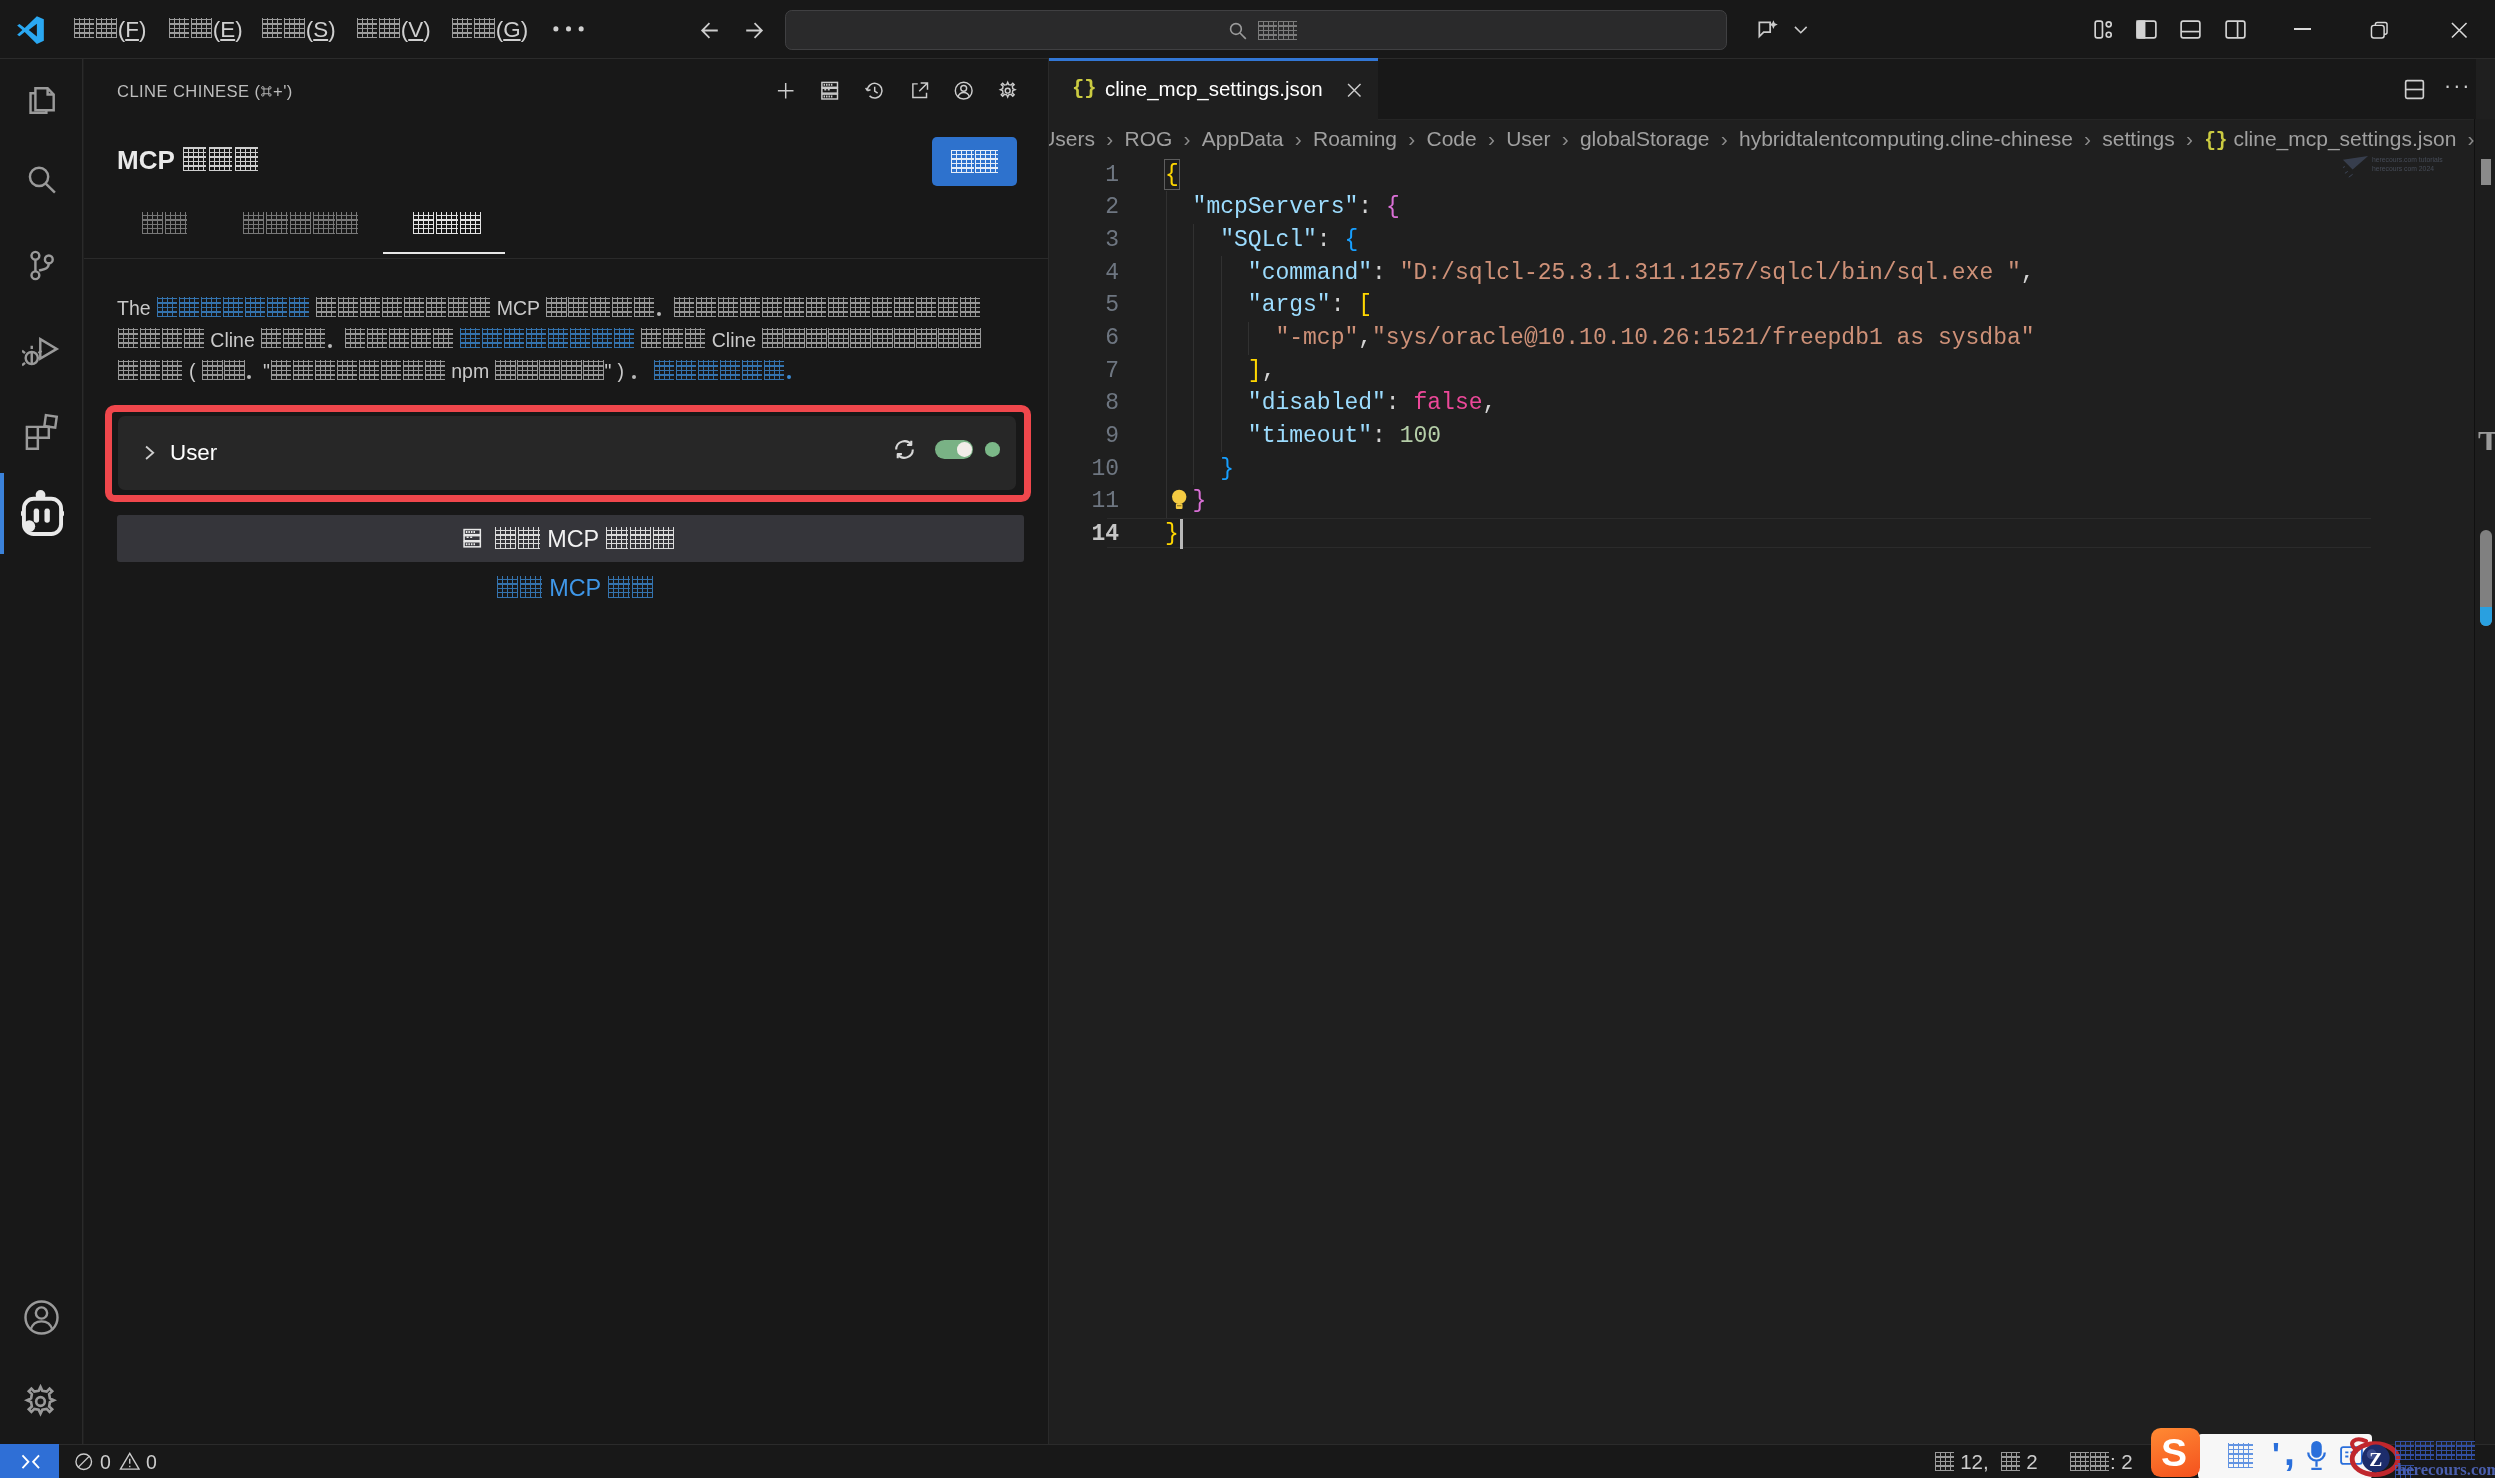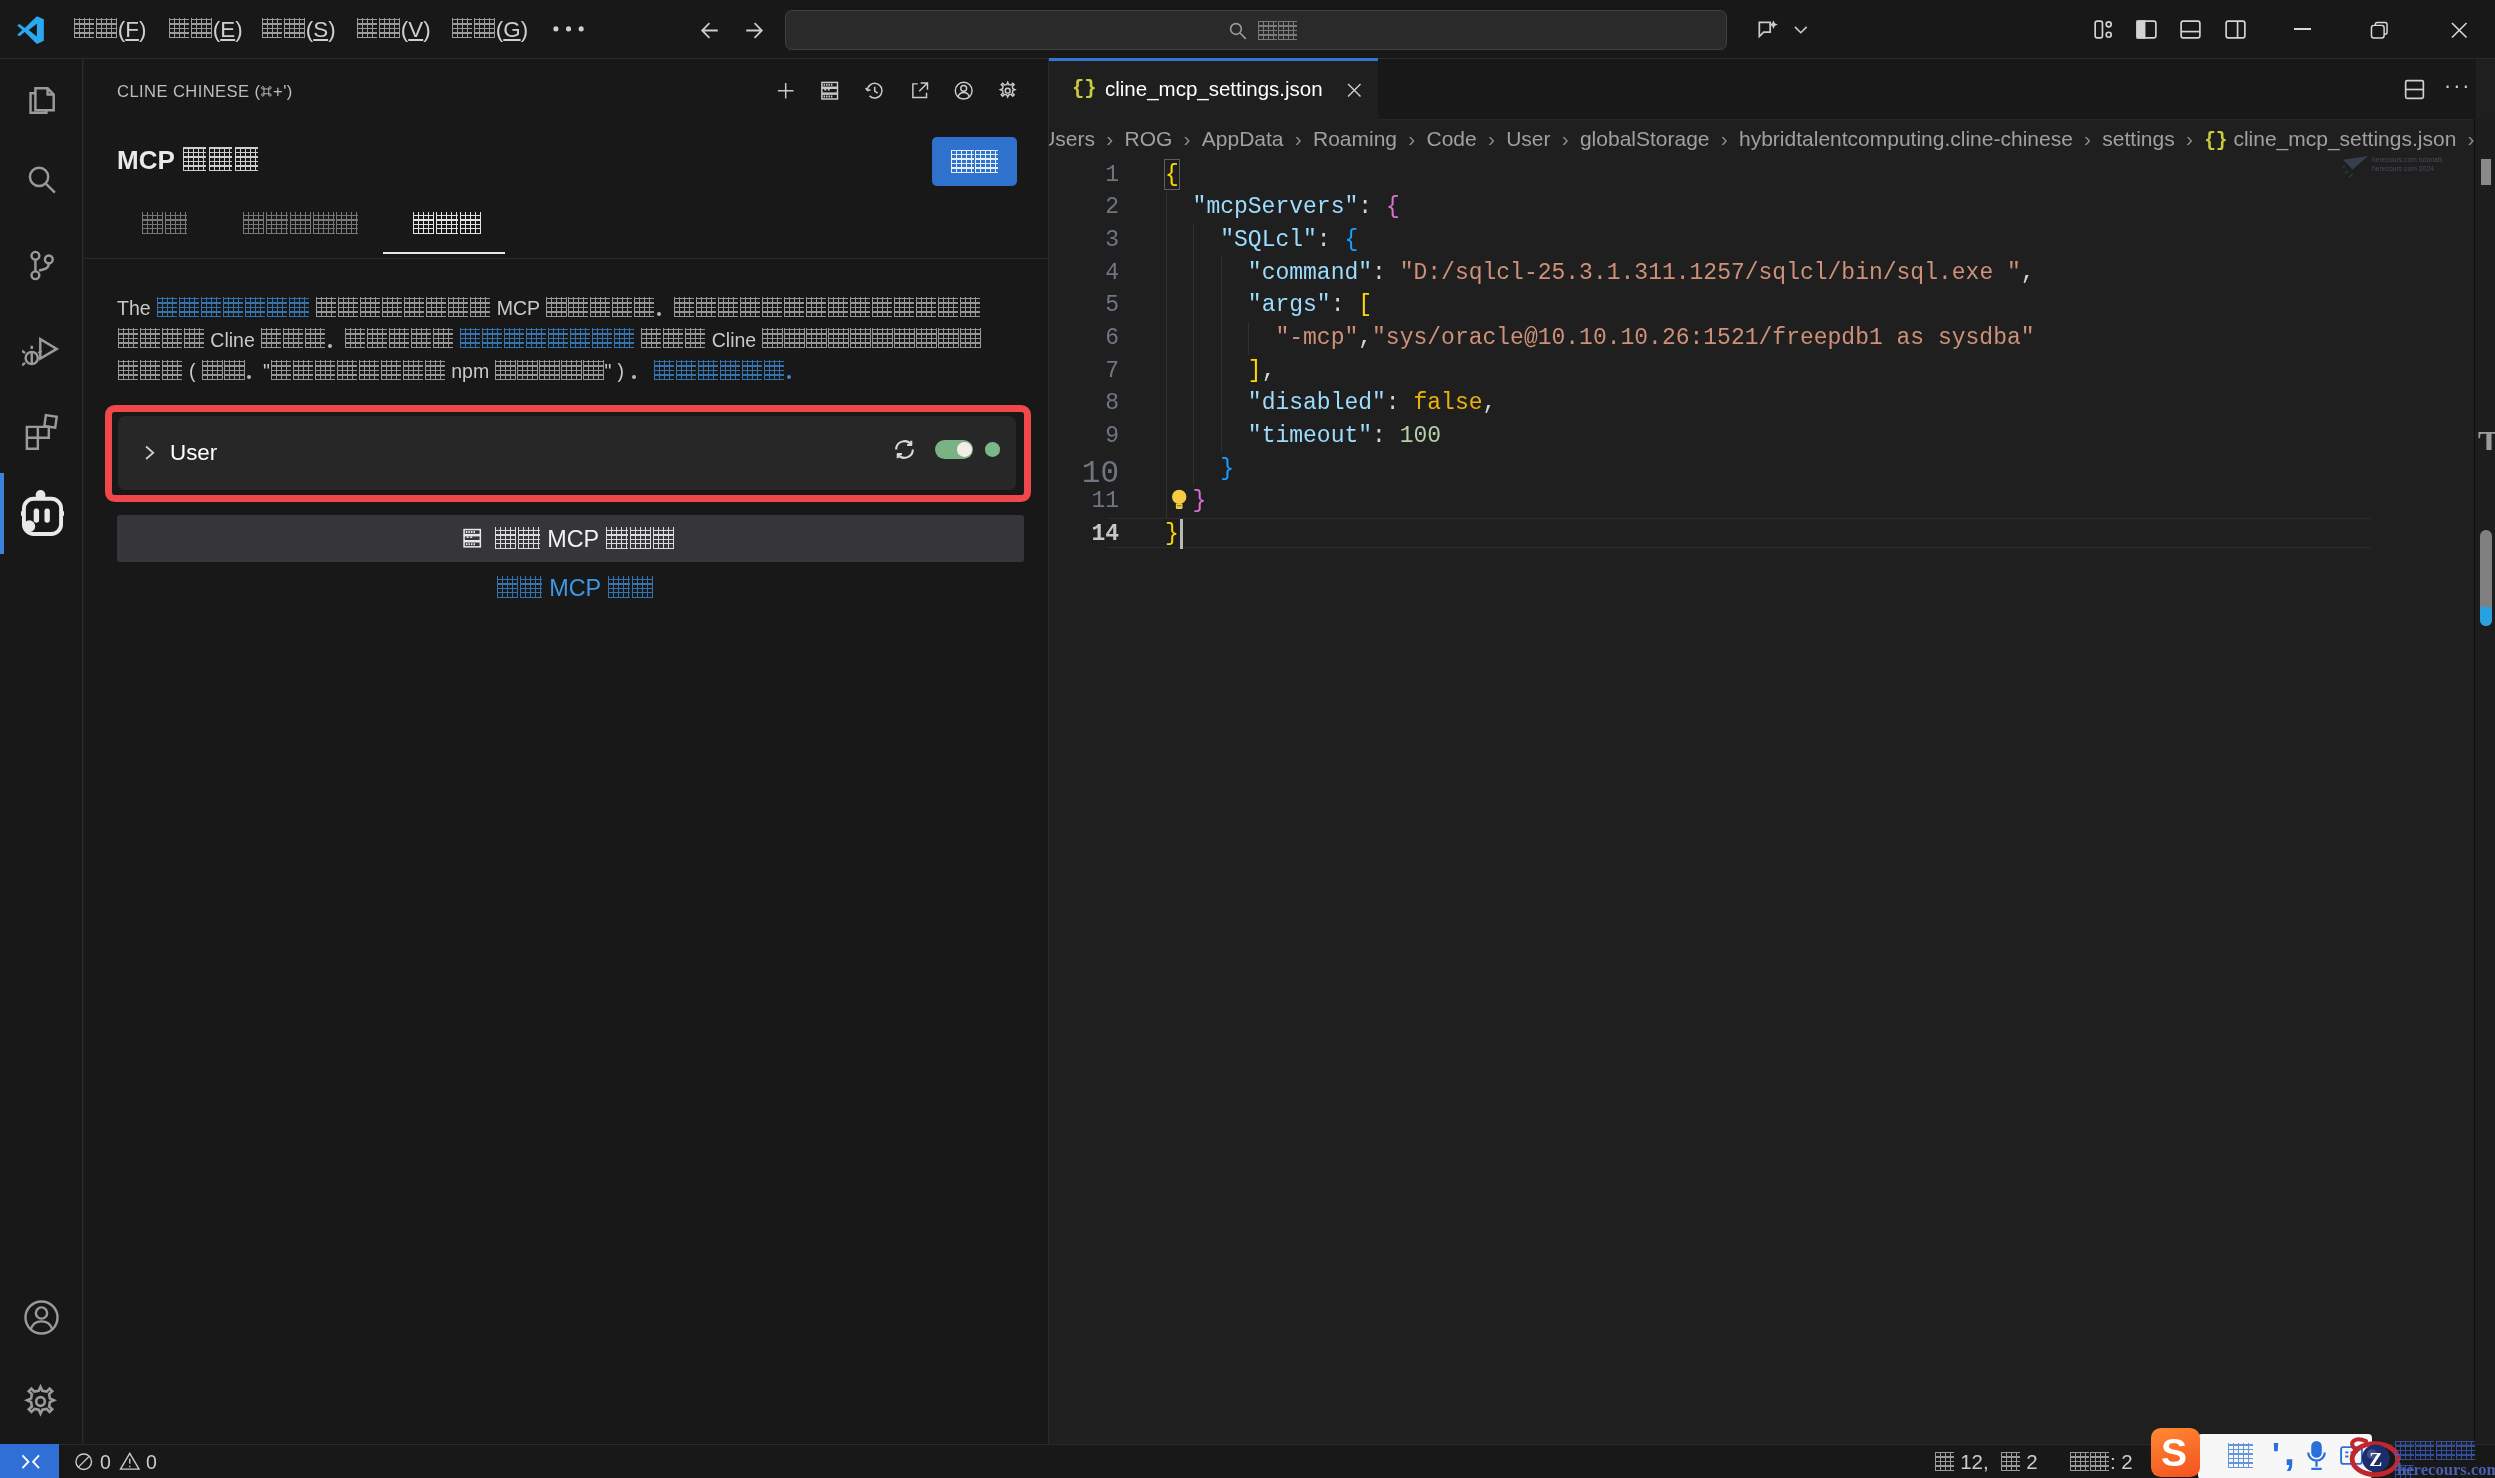--- a/index.html
+++ b/index.html
@@ -206,31 +206,31 @@
 <div class="abs" style="left:1164px;top:159px;width:15.8px;height:31px;border:1px solid #5e5e5e"></div>
 <div class="abs mono" style="left:1049px;top:162px;width:70px;text-align:right;font-size:23px;color:#6e7681">1</div>
 <div class="abs mono" style="left:1049px;top:194px;width:70px;text-align:right;font-size:23px;color:#6e7681">2</div>
 <div class="abs mono" style="left:1049px;top:227px;width:70px;text-align:right;font-size:23px;color:#6e7681">3</div>
 <div class="abs mono" style="left:1049px;top:260px;width:70px;text-align:right;font-size:23px;color:#6e7681">4</div>
 <div class="abs mono" style="left:1049px;top:292px;width:70px;text-align:right;font-size:23px;color:#6e7681">5</div>
 <div class="abs mono" style="left:1049px;top:325px;width:70px;text-align:right;font-size:23px;color:#6e7681">6</div>
 <div class="abs mono" style="left:1049px;top:358px;width:70px;text-align:right;font-size:23px;color:#6e7681">7</div>
 <div class="abs mono" style="left:1049px;top:390px;width:70px;text-align:right;font-size:23px;color:#6e7681">8</div>
 <div class="abs mono" style="left:1049px;top:423px;width:70px;text-align:right;font-size:23px;color:#6e7681">9</div>
-<div class="abs mono" style="left:1049px;top:456px;width:70px;text-align:right;font-size:31px;color:#6e7681">10</div>
+<div class="abs mono" style="left:1049px;top:456px;width:70px;text-align:right;font-size:23px;color:#6e7681">10</div>
 <div class="abs mono" style="left:1049px;top:488px;width:70px;text-align:right;font-size:23px;color:#6e7681">11</div>
 <div class="abs mono" style="left:1049px;top:521px;width:70px;text-align:right;font-size:23px;color:#c6c6c6;font-weight:bold">14</div>
 <div class="abs mono" style="left:1165px;top:162px;font-size:23px;white-space:nowrap"><span style="color:#ffd700">{</span></div>
 <div class="abs mono" style="left:1165px;top:194px;font-size:23px;white-space:nowrap">&nbsp;&nbsp;<span style="color:#9cdcfe">"mcpServers"</span><span style="color:#d4d4d4">:</span>&nbsp;<span style="color:#da70d6">{</span></div>
 <div class="abs mono" style="left:1165px;top:227px;font-size:23px;white-space:nowrap">&nbsp;&nbsp;&nbsp;&nbsp;<span style="color:#9cdcfe">"SQLcl"</span><span style="color:#d4d4d4">:</span>&nbsp;<span style="color:#179fff">{</span></div>
 <div class="abs mono" style="left:1165px;top:260px;font-size:23px;white-space:nowrap">&nbsp;&nbsp;&nbsp;&nbsp;&nbsp;&nbsp;<span style="color:#9cdcfe">"command"</span><span style="color:#d4d4d4">:</span>&nbsp;<span style="color:#ce9178">"D:/sqlcl-25.3.1.311.1257/sqlcl/bin/sql.exe&nbsp;"</span><span style="color:#d4d4d4">,</span></div>
 <div class="abs mono" style="left:1165px;top:292px;font-size:23px;white-space:nowrap">&nbsp;&nbsp;&nbsp;&nbsp;&nbsp;&nbsp;<span style="color:#9cdcfe">"args"</span><span style="color:#d4d4d4">:</span>&nbsp;<span style="color:#ffd700">[</span></div>
 <div class="abs mono" style="left:1165px;top:325px;font-size:23px;white-space:nowrap">&nbsp;&nbsp;&nbsp;&nbsp;&nbsp;&nbsp;&nbsp;&nbsp;<span style="color:#ce9178">"-mcp"</span><span style="color:#d4d4d4">,</span><span style="color:#ce9178">"sys/oracle@10.10.10.26:1521/freepdb1&nbsp;as&nbsp;sysdba"</span></div>
 <div class="abs mono" style="left:1165px;top:358px;font-size:23px;white-space:nowrap">&nbsp;&nbsp;&nbsp;&nbsp;&nbsp;&nbsp;<span style="color:#ffd700">]</span><span style="color:#d4d4d4">,</span></div>
-<div class="abs mono" style="left:1165px;top:390px;font-size:23px;white-space:nowrap">&nbsp;&nbsp;&nbsp;&nbsp;&nbsp;&nbsp;<span style="color:#9cdcfe">"disabled"</span><span style="color:#d4d4d4">:</span>&nbsp;<span style="color:#eab308">false</span><span style="color:#d4d4d4">,</span></div>
+<div class="abs mono" style="left:1165px;top:390px;font-size:23px;white-space:nowrap">&nbsp;&nbsp;&nbsp;&nbsp;&nbsp;&nbsp;<span style="color:#9cdcfe">"disabled"</span><span style="color:#d4d4d4">:</span>&nbsp;<span style="color:#ec4899">false</span><span style="color:#d4d4d4">,</span></div>
 <div class="abs mono" style="left:1165px;top:423px;font-size:23px;white-space:nowrap">&nbsp;&nbsp;&nbsp;&nbsp;&nbsp;&nbsp;<span style="color:#9cdcfe">"timeout"</span><span style="color:#d4d4d4">:</span>&nbsp;<span style="color:#b5cea8">100</span></div>
 <div class="abs mono" style="left:1165px;top:456px;font-size:23px;white-space:nowrap">&nbsp;&nbsp;&nbsp;&nbsp;<span style="color:#179fff">}</span></div>
 <div class="abs mono" style="left:1165px;top:488px;font-size:23px;white-space:nowrap">&nbsp;&nbsp;<span style="color:#da70d6">}</span></div>
 <div class="abs mono" style="left:1165px;top:521px;font-size:23px;white-space:nowrap"><span style="color:#ffd700">}</span></div>
 <svg class="abs" style="left:1168px;top:488px" width="22.4" height="24.4" viewBox="0 0 20 22">
 <circle cx="10" cy="8" r="6.5" fill="#f5cb42"></circle>
     <rect x="7" y="14" width="6" height="5" rx="1" fill="#f5cb42"></rect>
 <path d="M8 16 h4" stroke="#8a7420" stroke-width="1"></path>
   </svg>
 <div class="abs" style="left:1180px;top:519px;width:2.5px;height:30px;background:#b8b8b8"></div>

